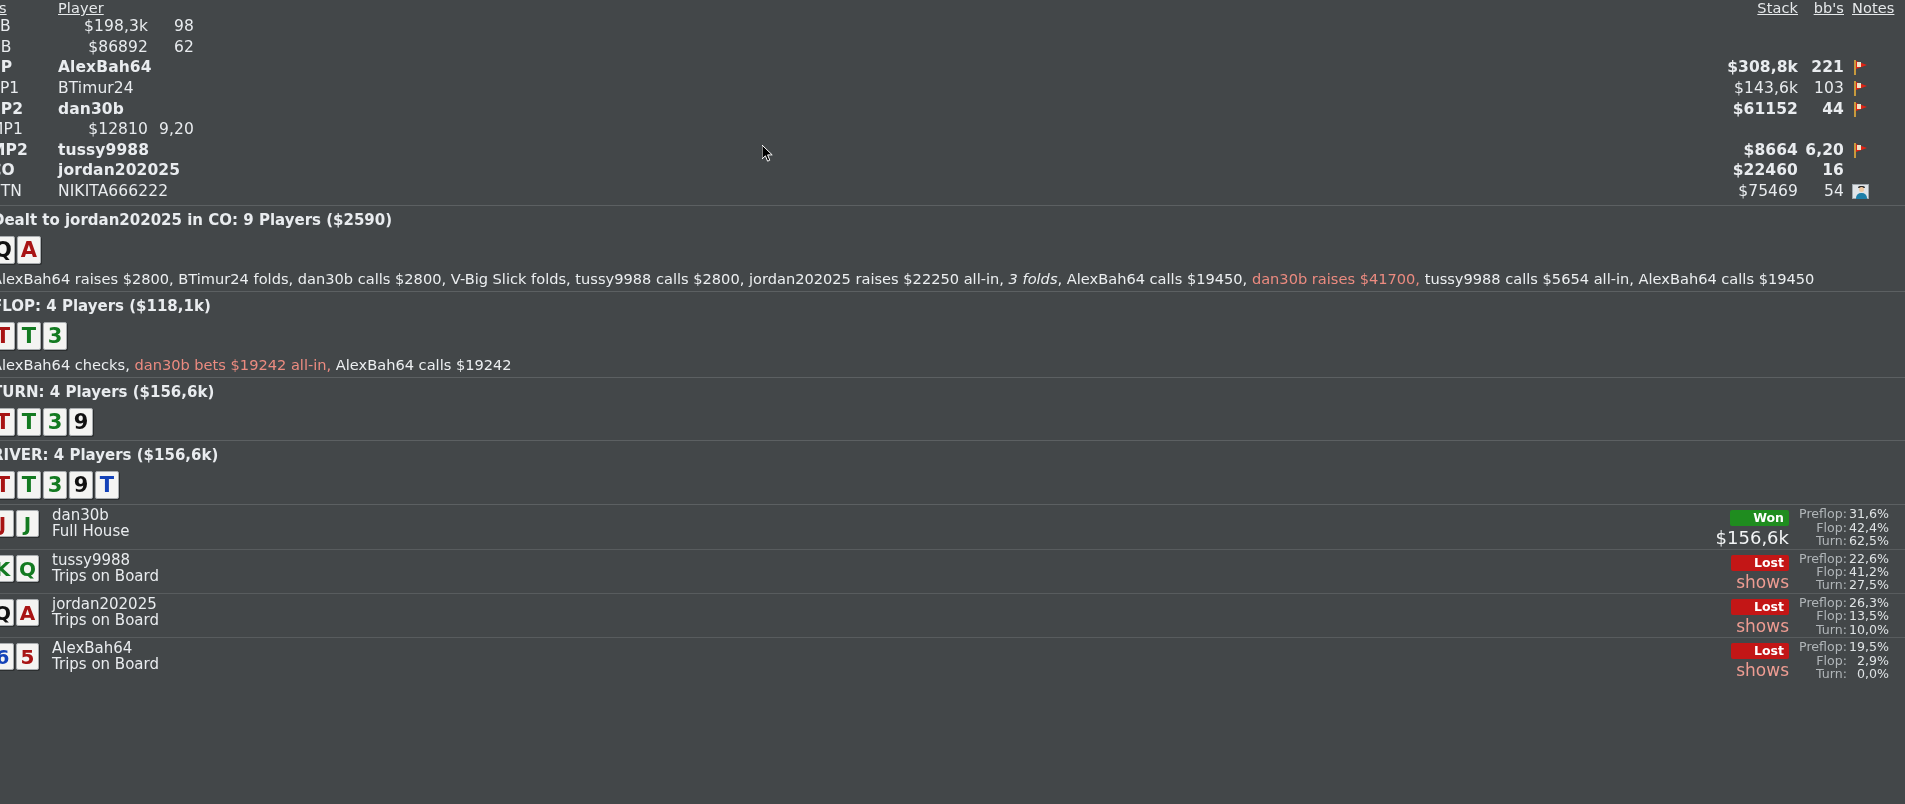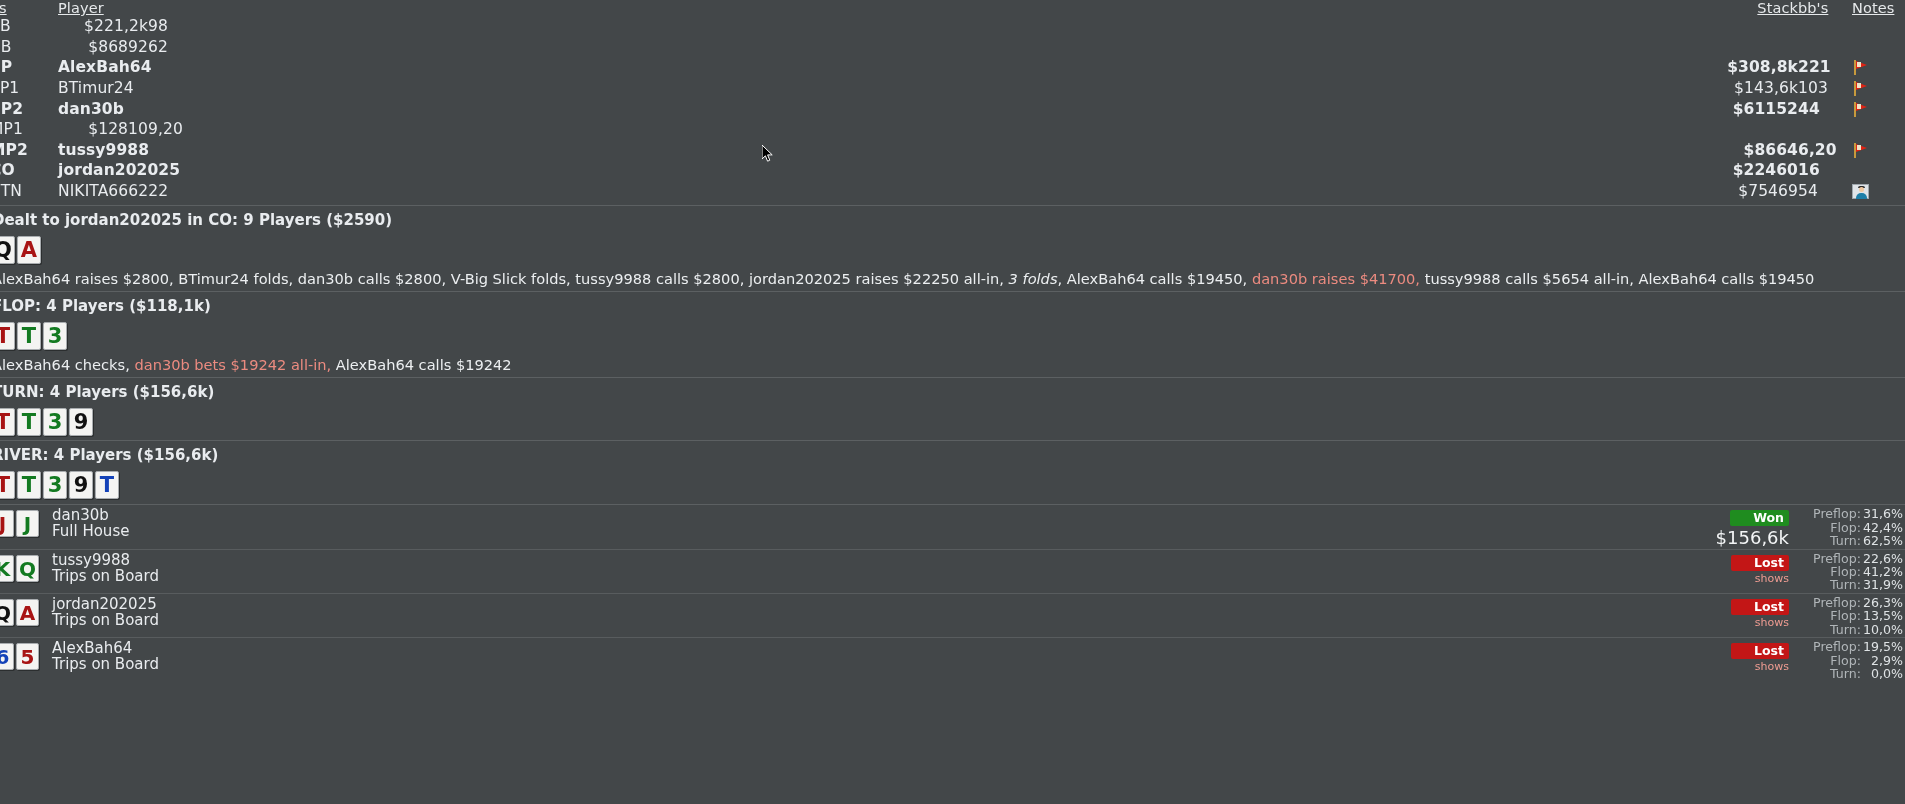--- a/index.html
+++ b/index.html
@@ -22,21 +22,21 @@
     height: 20.6px;
     font-size: 15.5px;
     color: #e9ecef;
     letter-spacing: .1px;
   }
   .prow.header { height: 16px; font-size: 14.5px; color: #e6e9eb; }
   .prow.header .c { text-decoration: underline; }
   .c-pos  { width: 46px; text-align: left; margin-left: -10px; }
   .c-name { width: 1650px; padding-left: 22px; text-align: left; }
   .c-stack{ width: 112px; text-align: right; }
-  .c-bb   { width: 52px; padding-right: 6px; }
+  .c-bb   { width: 52px; text-align: right; padding-right: 6px; }
   .c-note { width: 42px; text-align: left; padding-left: 2px; }
   .prow.header .c-pos { width: 46px; }
   .prow.header .c-name { padding-left: 22px; }
   .hero { font-weight: bold; }
 
   
   .flag { display:inline-block; width:16px; height:15px; position:relative; vertical-align:middle;}
   .flag .pole { position:absolute; left:2px; top:0; width:2px; height:15px; background:#c79a3d; }
   .flag .cloth {
     position:absolute; left:4px; top:1px; width:0; height:0;
@@ -92,22 +92,22 @@
   .sd-hand { font-size: 15px; color: #e9ecef; line-height: 17px; }
   .sd-right { position: absolute; right: 0; top: 0; display: flex; align-items: flex-start; }
   .sd-badgecol { width: 100px; text-align: right; padding-right: 8px; padding-top: 2px; }
   .badge {
     display: inline-block; font-size: 12.5px; font-weight: bold; color: #ffffff;
     padding: 1px 5px 2px 23px; border-radius: 2px; line-height: 13px;
   }
   .badge.won { background: #1f8c1f; }
   .badge.lost { background: #c31616; }
   .sd-amount { font-size: 18px; color: #f3f5f6; margin-top: 1px; }
-  .sd-shows { font-size: 11px; color: #ee9c92; margin-top: 1px; }
-  .eqcol { width: 108px; padding-top: 2px; padding-right: 2px; }
+  .sd-shows { font-size: 17px; color: #ee9c92; margin-top: 1px; }
+  .eqcol { width: 108px; padding-top: 2px; padding-right: 16px; }
   .eqline { display: flex; justify-content: flex-end; font-size: 12.6px; line-height: 13.4px; color: #b9bec1; }
   .eqline .lbl { color: #b0b5b8; }
   .eqline .val { color: #dfe3e5; width: 42px; text-align: right; }
 
   
   .cursor { position: absolute; left: 762px; top: 145px; width: 12px; height: 18px; pointer-events: none; }
 </style>
 </head>
 <body>
 
@@ -117,21 +117,21 @@
     <div class="prow header">
       <div class="c c-pos">os</div>
       <div class="c c-name">Player</div>
       <div class="c c-stack">Stack</div>
       <div class="c c-bb">bb's</div>
       <div class="c c-note">Notes</div>
     </div>
     <div id="player-rows">
         <div class="prow">
           <div class="c c-pos">SB</div>
-          <div class="c c-stack">$221,2k</div>
+          <div class="c c-stack">$198,3k</div>
           <div class="c c-bb">98</div>
           <div class="c c-note"></div>
         </div>
         <div class="prow">
           <div class="c c-pos">BB</div>
           <div class="c c-stack">$86892</div>
           <div class="c c-bb">62</div>
           <div class="c c-note"></div>
         </div>
         <div class="prow hero">
@@ -283,21 +283,21 @@
             <div class="eqline">
               <span class="lbl">Preflop:</span>
               <span class="val">22,6%</span>
             </div>
             <div class="eqline">
               <span class="lbl">Flop:</span>
               <span class="val">41,2%</span>
             </div>
             <div class="eqline">
               <span class="lbl">Turn:</span>
-              <span class="val">31,9%</span>
+              <span class="val">27,5%</span>
             </div>
           </div>
         </div>
       </div>
       <div class="hr-dark"></div>
       <div class="sd-row">
         <div class="sd-cards">
           <div class="card s small">Q</div>
           <div class="card h small">A</div>
         </div>

